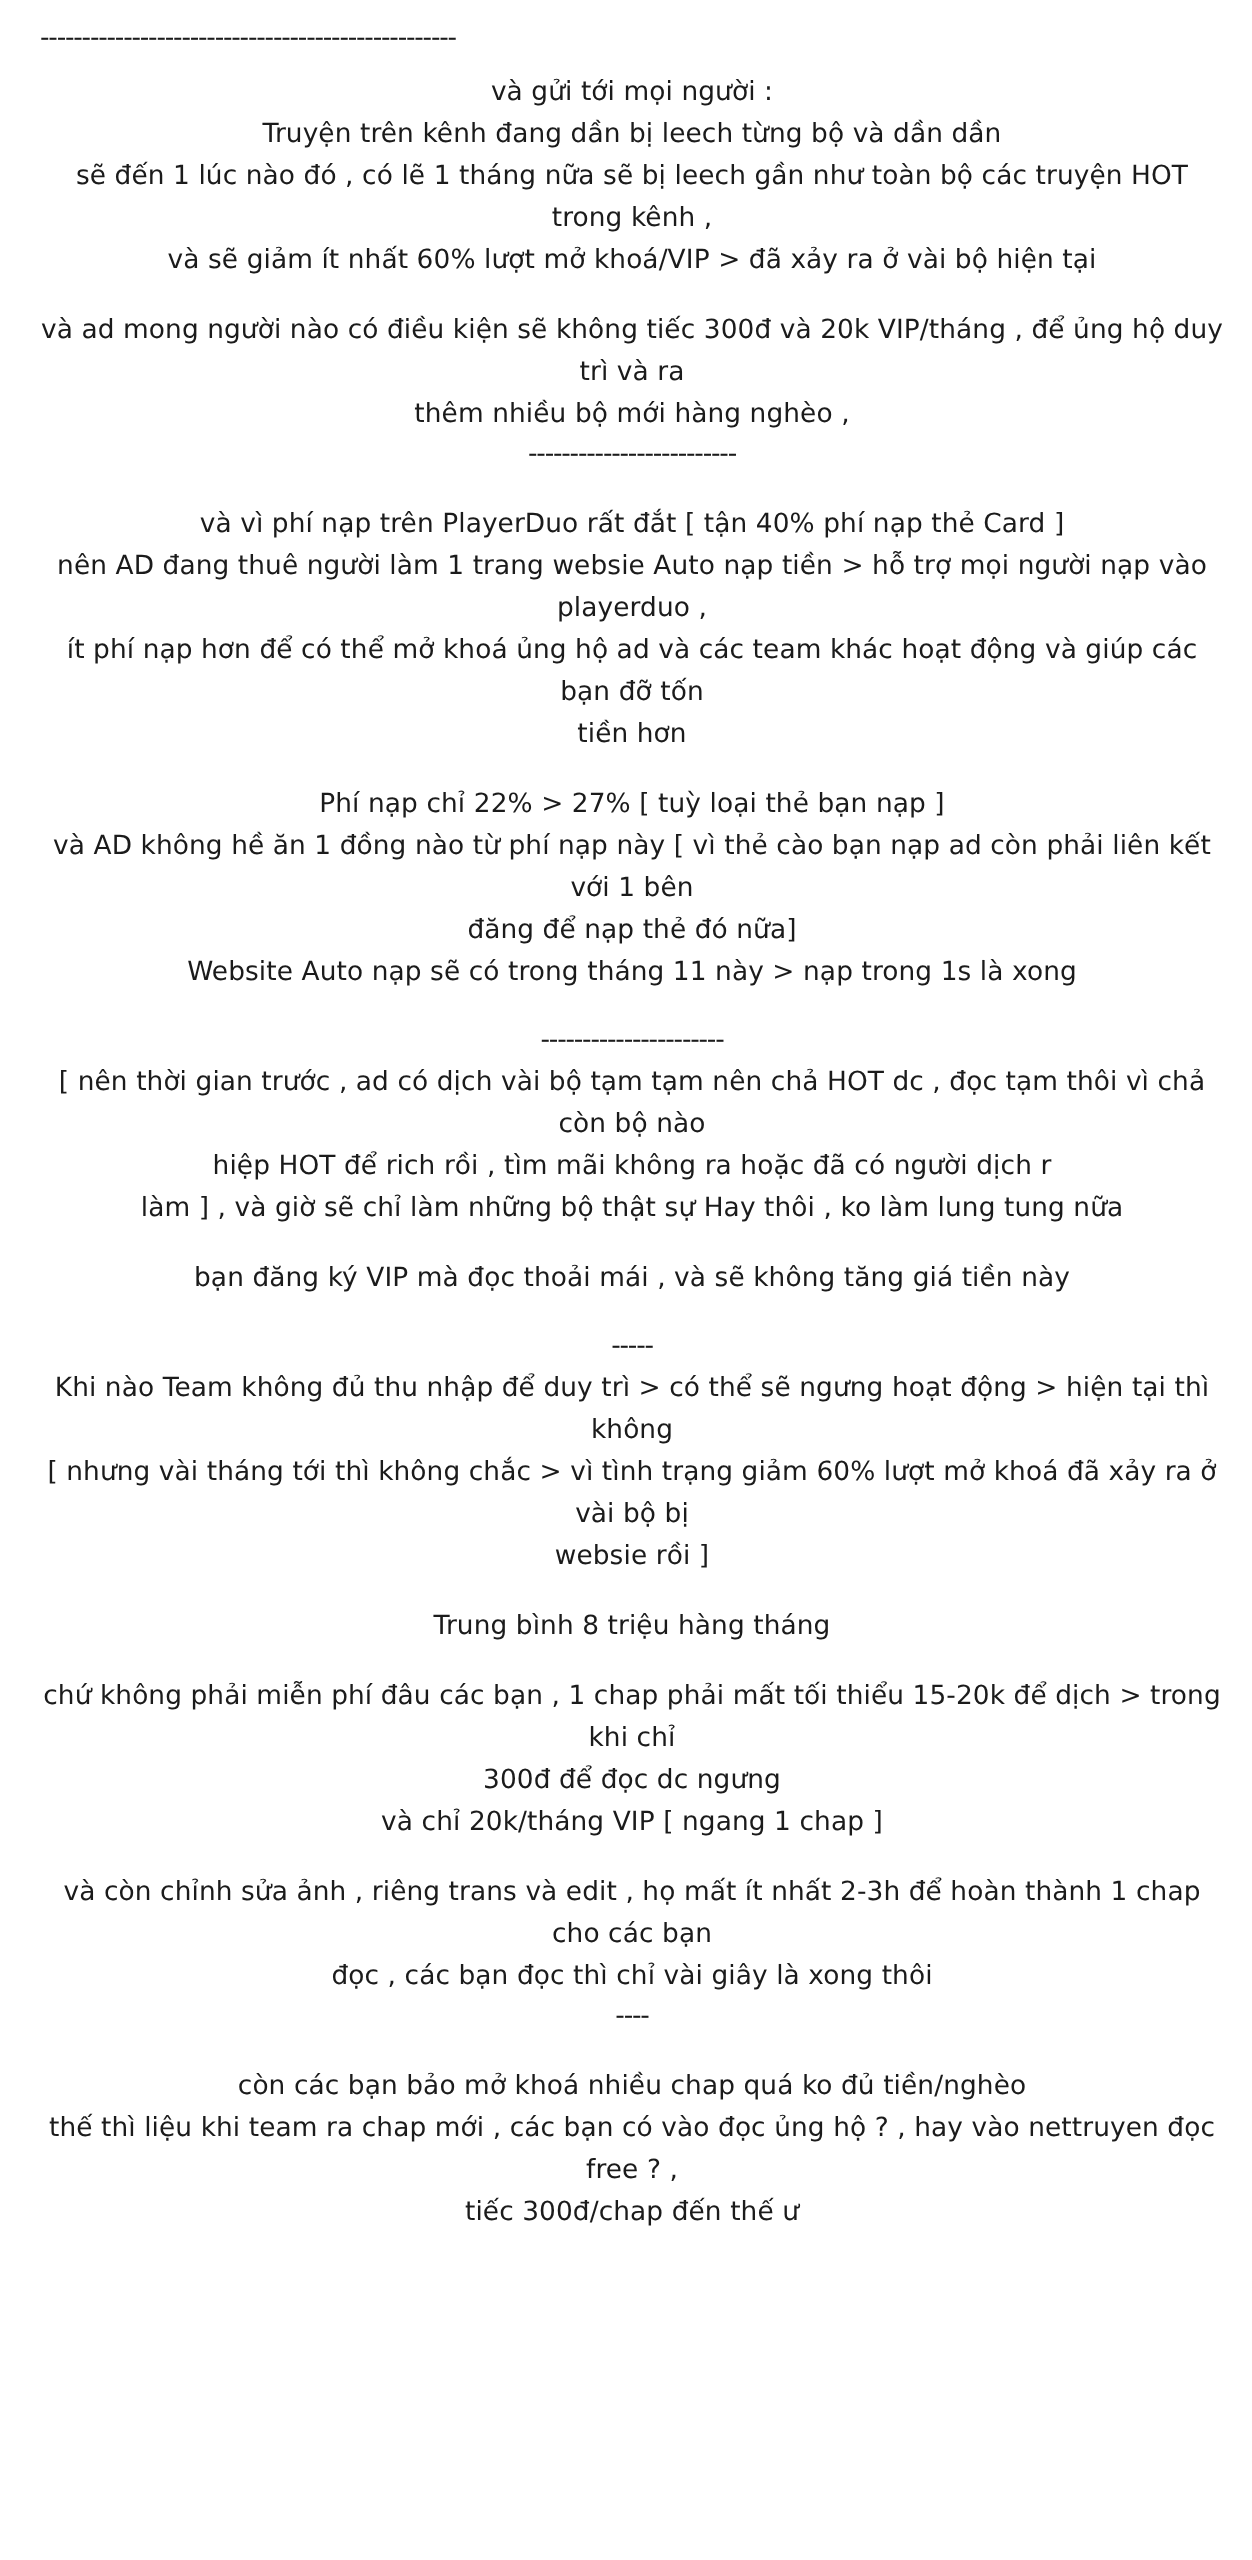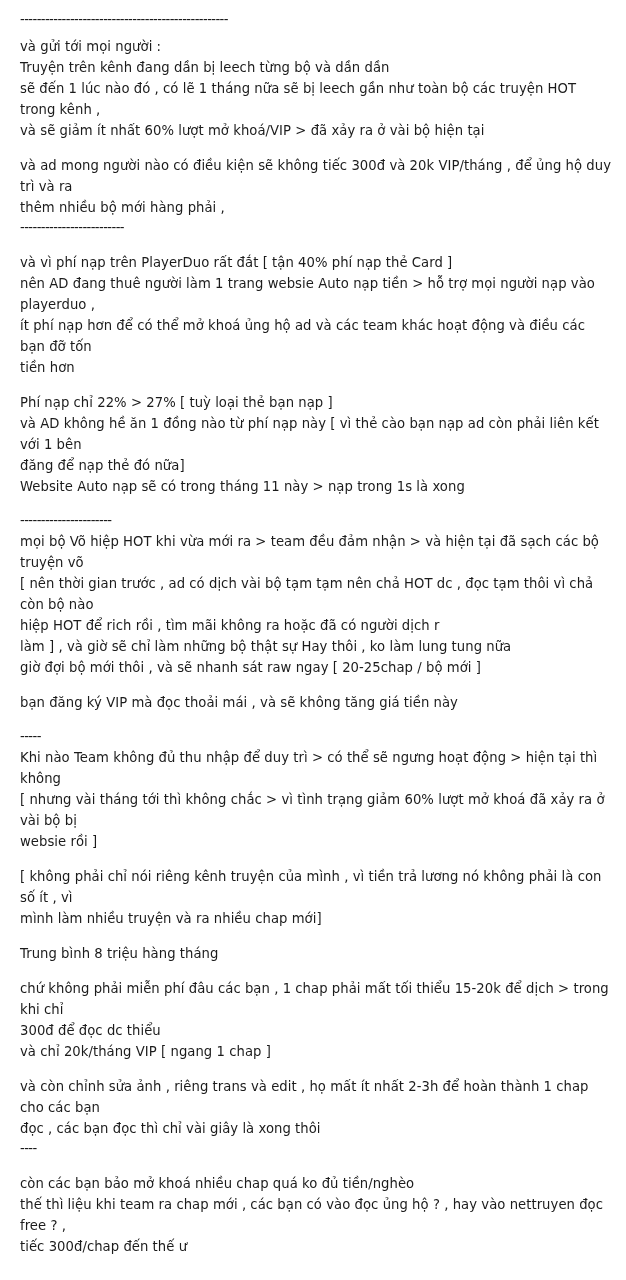--- a/index.html
+++ b/index.html
@@ -15,20 +15,21 @@
   }
   .page {
     position: relative;
     width: 626px;
     min-height: 1280px;
     box-sizing: border-box;
     padding: 10px 14px 8px 20px;
   }
   .block {
     margin: 0 0 14px 0;
+    text-align: center;
   }
   .line {
     font-size: 13.2px;
     line-height: 21px;
     color: #1b1b1b;
     white-space: pre-wrap;
     word-wrap: break-word;
     letter-spacing: 0.05px;
   }
   .rule {
@@ -51,70 +52,64 @@
 
   <div class="block">
     <div class="line">và gửi tới mọi người :</div>
     <div class="line">Truyện trên kênh đang dần bị leech từng bộ và dần dần</div>
     <div class="line">sẽ đến 1 lúc nào đó , có lẽ 1 tháng nữa sẽ bị leech gần như toàn bộ các truyện HOT trong kênh ,</div>
     <div class="line">và sẽ giảm ít nhất 60% lượt mở khoá/VIP &gt; đã xảy ra ở vài bộ hiện tại</div>
   </div>
 
   <div class="block">
     <div class="line">và ad mong người nào có điều kiện sẽ không tiếc 300đ và 20k VIP/tháng , để ủng hộ duy trì và ra</div>
-    <div class="line">thêm nhiều bộ mới hàng phải ,</div>
+    <div class="line">thêm nhiều bộ mới hàng nghèo ,</div>
     <div class="rule">-------------------------</div>
   </div>
 
   <div class="block">
     <div class="line">và vì phí nạp trên PlayerDuo rất đắt [ tận 40% phí nạp thẻ Card ]</div>
     <div class="line">nên AD đang thuê người làm 1 trang websie Auto nạp tiền &gt; hỗ trợ mọi người nạp vào playerduo ,</div>
-    <div class="line">ít phí nạp hơn để có thể mở khoá ủng hộ ad và các team khác hoạt động và điều các bạn đỡ tốn</div>
+    <div class="line">ít phí nạp hơn để có thể mở khoá ủng hộ ad và các team khác hoạt động và giúp các bạn đỡ tốn</div>
     <div class="line">tiền hơn</div>
   </div>
 
   <div class="block">
     <div class="line">Phí nạp chỉ 22% &gt; 27% [ tuỳ loại thẻ bạn nạp ]</div>
     <div class="line">và AD không hề ăn 1 đồng nào từ phí nạp này [ vì thẻ cào bạn nạp ad còn phải liên kết với 1 bên</div>
     <div class="line">đăng để nạp thẻ đó nữa]</div>
     <div class="line">Website Auto nạp sẽ có trong tháng 11 này &gt; nạp trong 1s là xong</div>
   </div>
 
   <div class="block">
     <div class="rule">----------------------</div>
-    <div class="line">mọi bộ Võ hiệp HOT khi vừa mới ra &gt; team đều đảm nhận &gt; và hiện tại đã sạch các bộ truyện võ</div>
     <div class="line">[ nên thời gian trước , ad có dịch vài bộ tạm tạm nên chả HOT dc , đọc tạm thôi vì chả còn bộ nào</div>
     <div class="line">hiệp HOT để rich rồi , tìm mãi không ra hoặc đã có người dịch r</div>
     <div class="line">làm ] , và giờ sẽ chỉ làm những bộ thật sự Hay thôi , ko làm lung tung nữa</div>
-    <div class="line">giờ đợi bộ mới thôi , và sẽ nhanh sát raw ngay [ 20-25chap / bộ mới ]</div>
   </div>
 
   <div class="block">
     <div class="line">bạn đăng ký VIP mà đọc thoải mái , và sẽ không tăng giá tiền này</div>
   </div>
 
   <div class="block">
     <div class="rule">-----</div>
     <div class="line">Khi nào Team không đủ thu nhập để duy trì &gt; có thể sẽ ngưng hoạt động &gt; hiện tại thì không</div>
     <div class="line">[ nhưng vài tháng tới thì không chắc &gt; vì tình trạng giảm 60% lượt mở khoá đã xảy ra ở vài bộ bị</div>
     <div class="line">websie rồi ]</div>
   </div>
 
-  <div class="block">
-    <div class="line">[ không phải chỉ nói riêng kênh truyện của mình , vì tiền trả lương nó không phải là con số ít , vì</div>
-    <div class="line">mình làm nhiều truyện và ra nhiều chap mới]</div>
-  </div>
 
   <div class="block">
     <div class="line">Trung bình 8 triệu hàng tháng</div>
   </div>
 
   <div class="block">
     <div class="line">chứ không phải miễn phí đâu các bạn , 1 chap phải mất tối thiểu 15-20k để dịch &gt; trong khi chỉ</div>
-    <div class="line">300đ để đọc dc thiểu</div>
+    <div class="line">300đ để đọc dc ngưng</div>
     <div class="line">và chỉ 20k/tháng VIP [ ngang 1 chap ]</div>
   </div>
 
   <div class="block">
     <div class="line">và còn chỉnh sửa ảnh , riêng trans và edit , họ mất ít nhất 2-3h để hoàn thành 1 chap cho các bạn</div>
     <div class="line">đọc , các bạn đọc thì chỉ vài giây là xong thôi</div>
     <div class="rule">----</div>
   </div>
 
   <div class="block">

